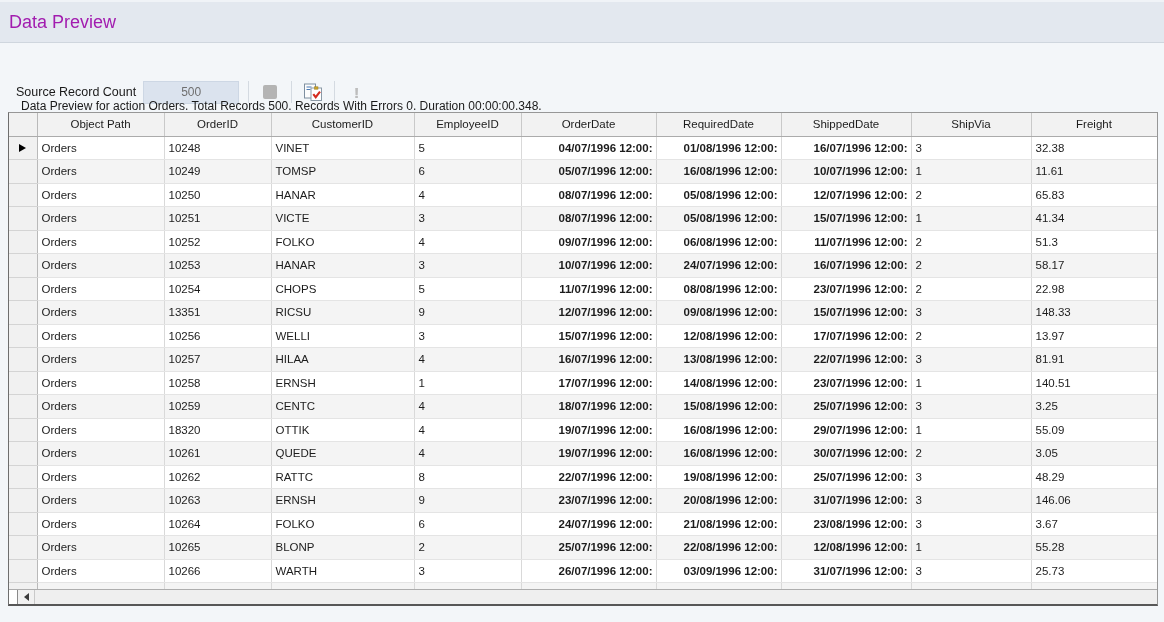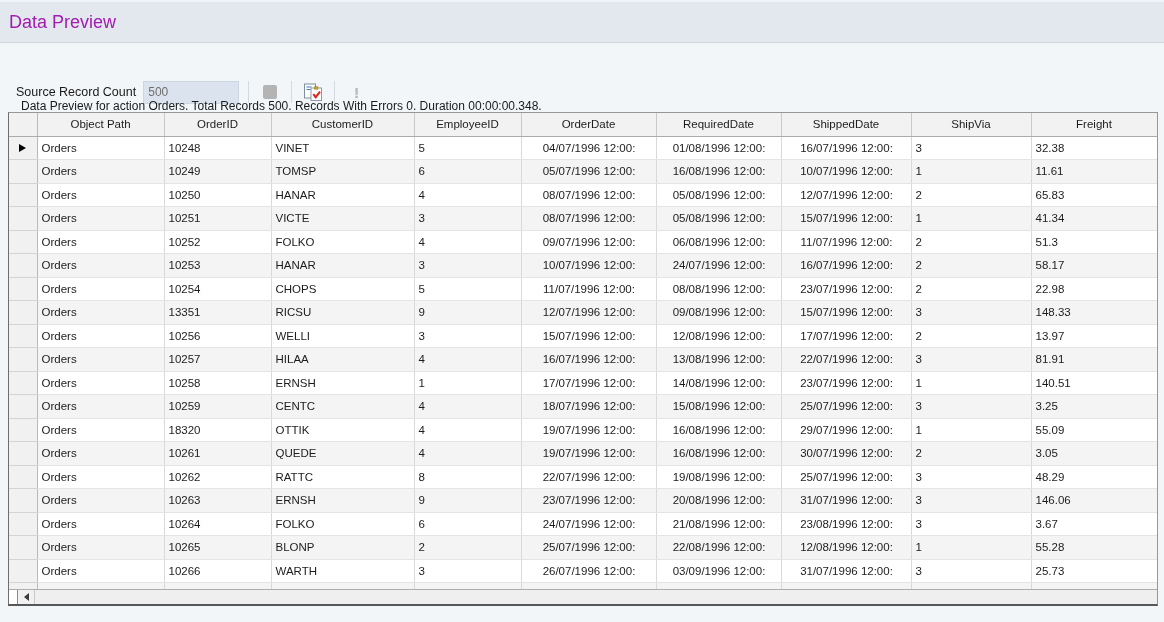--- a/index.html
+++ b/index.html
@@ -7,42 +7,42 @@
   body { font-family:"Liberation Sans","DejaVu Sans",sans-serif; background:#f3f6f9; position:relative; }
 
   .titlebar { position:absolute; top:0; left:0; width:1164px; height:43px;
     background:#e3e8ef; border-top:2px solid #f0f3f7; border-bottom:1px solid #cfd6de;
     display:flex; align-items:center; padding-left:9px; }
   .titlebar .title { font-size:18px; color:#a21caf; }
 
   .toolbar { position:absolute; top:55px; left:16px; height:26px; display:flex; align-items:center;margin-top:24px; }
   .toolbar .lbl { font-size:12.5px; color:#1a1a1a; margin-right:7px; }
   .toolbar input { width:96px; height:23px; background:#dbe3ee; border:1px solid #cdd7e4;
-    font-family:inherit; font-size:12px; color:#6f6f6f; padding:0 4px; outline:none; }
+    font-family:inherit; font-size:12px; color:#6f6f6f; padding:0 4px; outline:none;text-align:center; }
   .tsep { width:1px; height:22px; background:#d4dae1; margin:0 9px; }
   .tbtn { width:24px; height:24px; display:flex; align-items:center; justify-content:center; background:transparent; border:none; }
   .stop-sq { width:14px; height:14px; background:#b4b4b4; border-radius:2px; }
   .excl { font-size:15px; font-weight:700; color:#bdbdbd; transform:scaleX(1.25); }
 
   .status { position:absolute; top:99px; left:21px; font-size:12px; color:#1a1a1a; }
 
   .grid-outer { position:absolute; top:112px; left:8px; width:1150px;
     border:1px solid #979797; border-left-color:#6e6e6e; border-bottom:2px solid #575757; background:#fff; }
   .grid-clip { height:476px; overflow:hidden; }
 
   table { width:1148px; table-layout:fixed; border-collapse:collapse;
     font-size:11.5px; color:#1c1c1c; }
   th, td { height:22.5px; line-height:22.5px; padding:0 4px; overflow:hidden;
     white-space:nowrap; font-weight:normal; }
   thead th { background:#f2f2f2; text-align:center; border-right:1px solid #c9c9c9;
     border-bottom:1px solid #ababab; }
   tbody td { background:#fff; text-align:left; border-right:1px solid #d9d9d9;
     border-bottom:1px solid #e4e4e4; }
   tbody tr.alt td { background:#f4f4f4; }
-  td.date { text-align:center; padding-right:3px; }
+  td.date { text-align:right; padding-right:3px;font-weight:bold; }
   .rowhdr { background:#f1f1f1 !important; border-right:1px solid #b9b9b9 !important;
     border-bottom:1px solid #d4d4d4 !important; text-align:center; }
   thead th.rowhdr { border-bottom:1px solid #ababab !important; }
   .cur { display:inline-block; width:0; height:0; border-left:7px solid #000;
     border-top:4.5px solid transparent; border-bottom:4.5px solid transparent; vertical-align:middle; }
 
   .hscroll { height:15px; border-top:1px solid #adadad; display:flex; background:#f0f0f0; }
   .sb-corner { width:9px; background:#ffffff; border-right:1px solid #8a8a8a; }
   .sb-btn { width:17px; display:flex; align-items:center; justify-content:center;
     background:#f1f1f1; border-right:1px solid #c9c9c9; }

